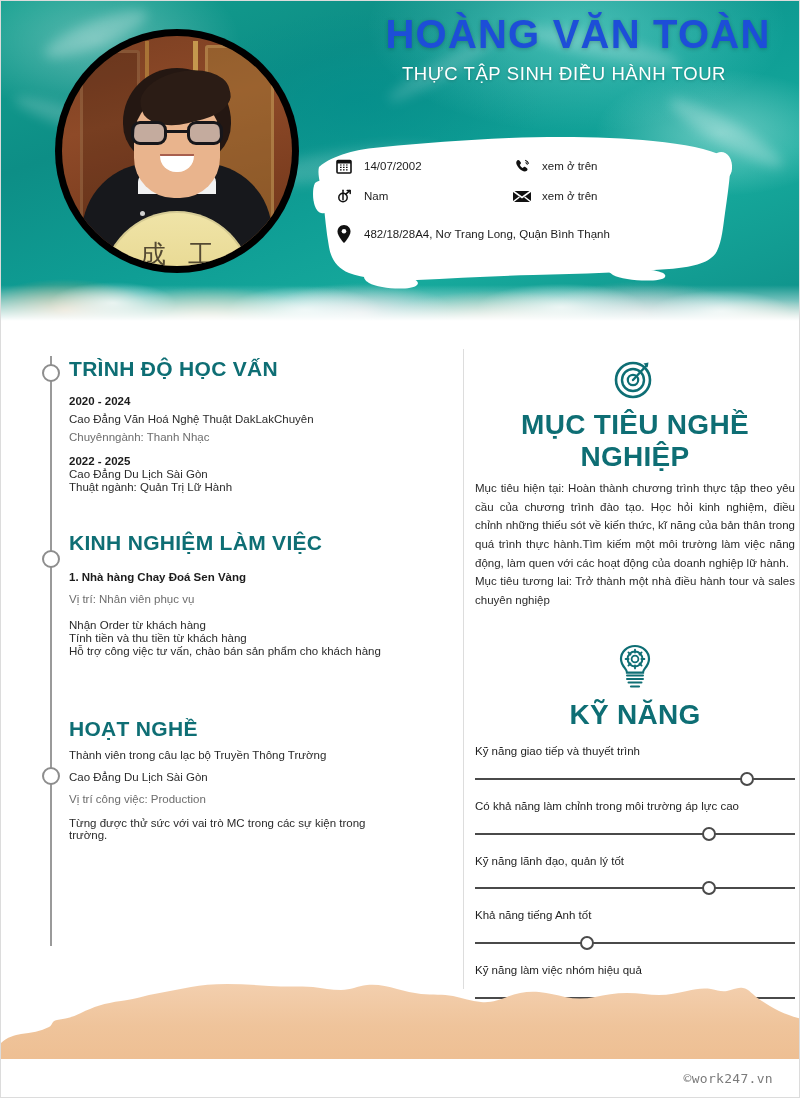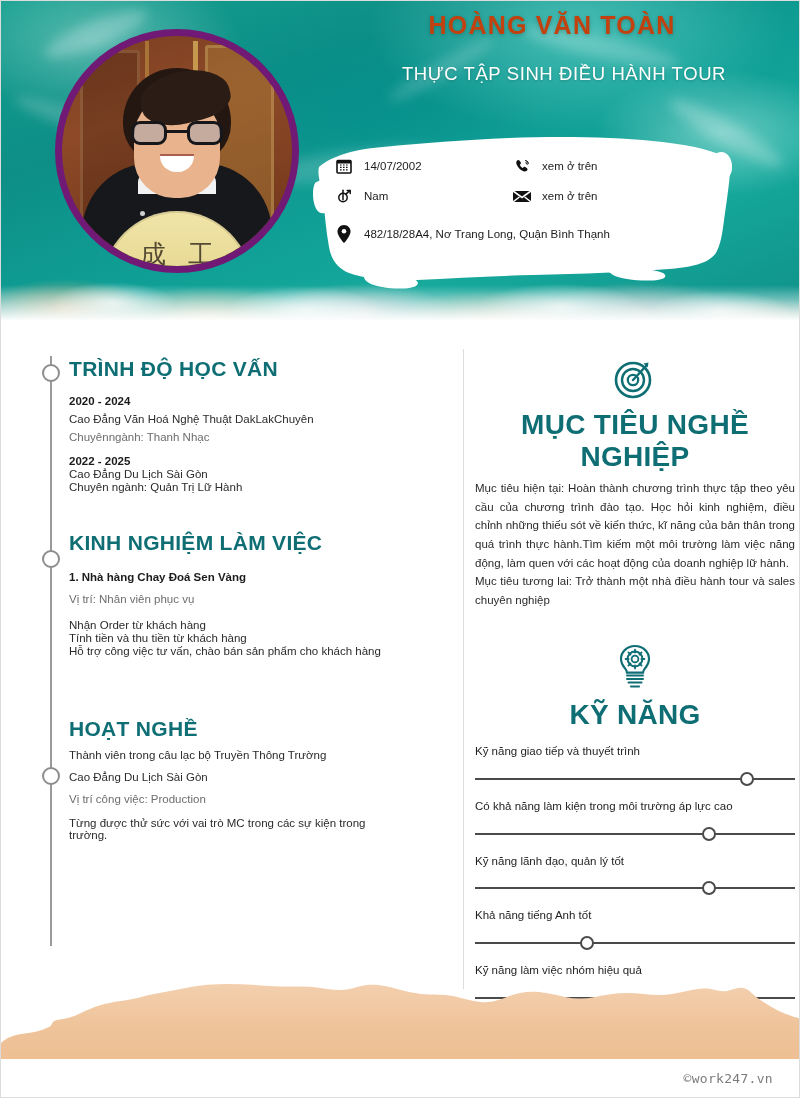--- a/index.html
+++ b/index.html
@@ -67,21 +67,21 @@
   
   .hero-fade {
     position: absolute; left: 0; bottom: 0; width: 800px; height: 46px;
     background: linear-gradient(to bottom, rgba(255,255,255,0), #ffffff 78%);
   }
 
   
   .photo-wrap {
     position: absolute; left: 54px; top: 28px;
     width: 244px; height: 244px; border-radius: 50%;
-    background: #701a75; padding: 7px;
+    background: #000000; padding: 7px;
     box-shadow: 0 0 0 0 rgba(0,0,0,0);
     z-index: 6;
   }
   .photo {
     width: 100%; height: 100%; border-radius: 50%;
     overflow: hidden; position: relative;
     background: linear-gradient(165deg,#7b3f22 0%,#8e4a28 35%,#6d3318 100%);
   }
   
   .pnl { position:absolute; background: rgba(0,0,0,.16); }
@@ -135,22 +135,22 @@
     box-shadow: inset 0 0 0 2px rgba(0,0,0,.10);
   }
   .fan-ch {
     position:absolute; top:26px; width:100%; text-align:center;
     font-family:"DejaVu Sans", sans-serif; font-size:26px; color:#3a3020; letter-spacing:22px;
     text-indent:22px; opacity:.85;
   }
 
   
   .hero-name {
-    position:absolute; left:336px; top:10px; width:430px;
-    font-size: 25px; font-weight: bold; color:#c2410c;
+    position:absolute; left:362px; top:10px; width:430px;
+    font-size: 40px; font-weight: bold; color:#1d4ed8;
     letter-spacing: 1.2px; text-align:center; line-height:1.15;
     text-shadow: 0 1px 4px rgba(0,0,0,.22);
     z-index: 5;
   }
   .hero-role {
     position:absolute; left:348px; top:62px; width:430px;
     font-size: 18.5px; color:#ffffff; letter-spacing:.6px; text-align:center;
     text-shadow: 0 1px 3px rgba(0,0,0,.20);
     z-index: 5;
   }
@@ -376,21 +376,21 @@
     <div class="sec" style="padding-top:16px;">
       <div class="sec-title">TRÌNH ĐỘ HỌC VẤN</div>
       <div style="margin-top:14px;">
         <div class="bold-line">2020 - 2024</div>
         <div class="line">Cao Đẳng Văn Hoá Nghệ Thuật DakLakChuyên</div>
         <div class="line muted">Chuyênngành: Thanh Nhạc</div>
       </div>
       <div style="margin-top:12px;">
         <div class="bold-line tight">2022 - 2025</div>
         <div class="line tight">Cao Đẳng Du Lịch Sài Gòn</div>
-        <div class="line tight">Chuyên ngành: Quản Trị Lữ Hành</div>
+        <div class="line tight">Thuật ngành: Quản Trị Lữ Hành</div>
       </div>
     </div>
 
     <div class="sec" style="margin-top:38px;">
       <div class="sec-title">KINH NGHIỆM LÀM VIỆC</div>
       <div class="bold-line" style="margin-top:16px;">1. Nhà hàng Chay Đoá Sen Vàng</div>
       <div class="line muted" style="margin-top:10px;">Vị trí: Nhân viên phục vụ</div>
       <div class="line tight" style="margin-top:14px;">Nhận Order từ khách hàng</div>
       <div class="line tight">Tính tiền và thu tiền từ khách hàng</div>
       <div class="line just" style="max-width:345px;">Hỗ trợ công việc tư vấn, chào bán sản phẩm cho khách hàng</div>
@@ -437,21 +437,21 @@
 
       <div class="skill">
         <div class="skill-label">Kỹ năng giao tiếp và thuyết trình</div>
         <div class="slider">
           <div class="track"></div>
           <div class="knob" style="left: 85%;"></div>
         </div>
       </div>
 
       <div class="skill">
-        <div class="skill-label">Có khả năng làm kiện trong môi trường áp lực cao</div>
+        <div class="skill-label">Có khả năng làm chỉnh trong môi trường áp lực cao</div>
         <div class="slider">
           <div class="track"></div>
           <div class="knob" style="left: 73%;"></div>
         </div>
       </div>
 
       <div class="skill">
         <div class="skill-label">Kỹ năng lãnh đạo, quản lý tốt</div>
         <div class="slider">
           <div class="track"></div>

